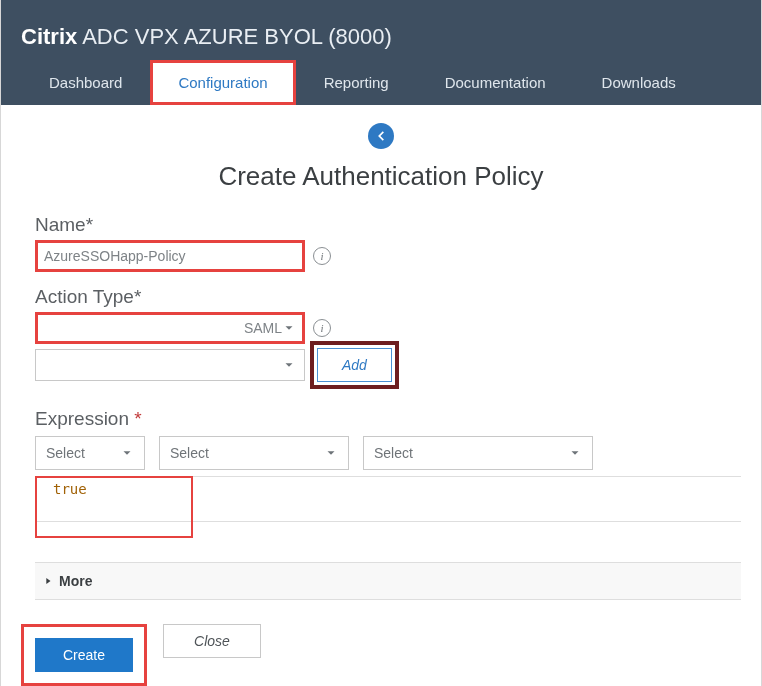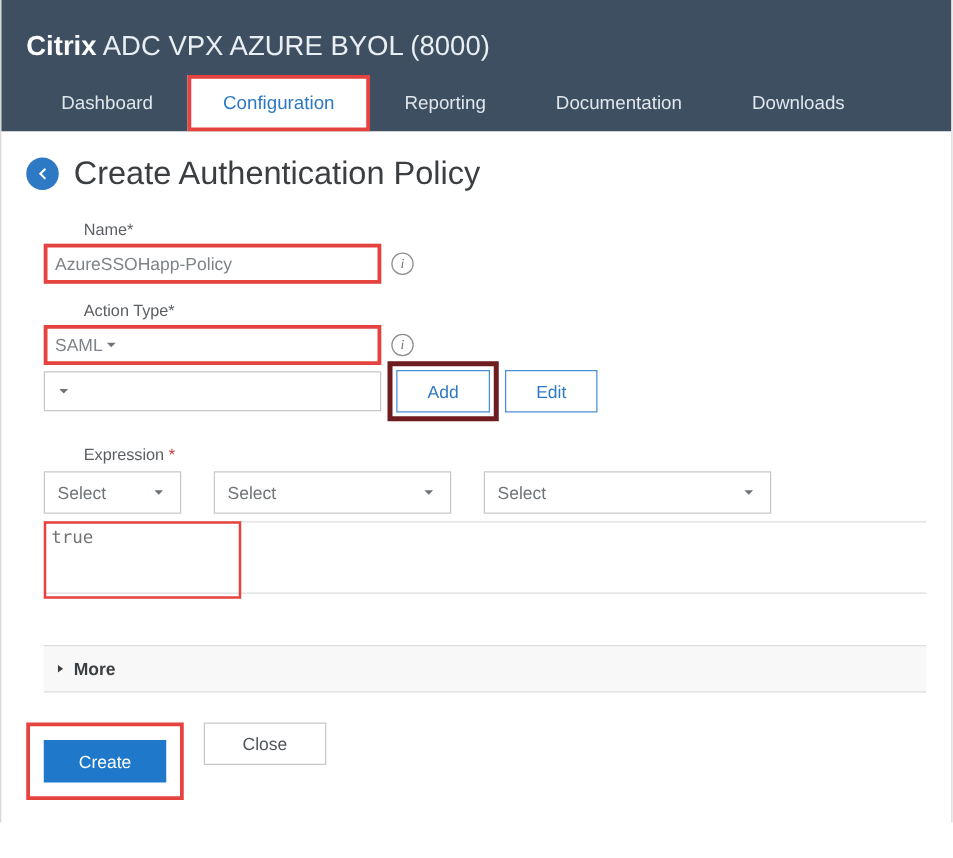--- a/index.html
+++ b/index.html
@@ -41,61 +41,61 @@
   .hot-dark-border { outline: 4px solid #6d1d1f; outline-offset: -1px; }
 
   .page {
     padding: 18px 20px 10px 20px;
   }
   .title-row {
     display: flex;
     align-items: center;
     gap: 12px;
     margin-bottom: 22px;
+    flex-direction: column;
   }
   .back-circle {
     width: 26px; height: 26px;
     border-radius: 50%;
     background: #2e79c3;
     display: inline-flex;
     align-items: center;
     justify-content: center;
     cursor: pointer;
   }
   .back-circle svg { fill: #fff; }
   .page-title {
     font-size: 26px;
     font-weight: 400;
     color: #3b3f42;
   }
 
   .form-area { padding-left: 14px; }
 
   .field-label {
-    font-size: 13px;
+    font-size: 19px;
     color: #5b5f63;
     margin-bottom: 4px;
     margin-top: 14px;
-    margin-left: 32px;
   }
   .req-star { color: #c23b3b; }
 
   .input-row { display: flex; align-items: center; gap: 8px; }
 
   .text-input, .select-input {
     width: 270px;
     height: 32px;
     border: 1px solid #c8c8c8;
     padding: 0 8px;
     font-size: 14px;
     color: #7e8387;
     background: #fff;
     display: flex;
     align-items: center;
-    justify-content: flex-start;
+    justify-content: flex-end;
     cursor: pointer;
   }
   .text-input input {
     border: none;
     outline: none;
     width: 100%;
     font-size: 14px;
     color: #7e8387;
     background: transparent;
   }
@@ -116,35 +116,36 @@
   }
 
   .btn-outline {
     height: 34px;
     border: 1px solid #4a8fd3;
     background: #fff;
     color: #2e79c3;
     font-size: 14px;
     padding: 0 24px;
     cursor: pointer;
+    font-style: italic;
   }
   .btn-outline.grey { border-color: #c8c8c8; color: #4f5458; padding: 0 30px; }
   .btn-primary {
     height: 34px;
     border: none;
     background: #1f78c9;
     color: #fff;
     font-size: 14px;
     padding: 0 28px;
     cursor: pointer;
   }
 
   .expression-bar {
     display: flex;
-    gap: 26px;
+    gap: 14px;
     margin-top: 6px;
   }
   .expr-select {
     height: 34px;
     border: 1px solid #c8c8c8;
     background: #fff;
     display: flex;
     align-items: center;
     justify-content: space-between;
     padding: 0 10px;
@@ -153,28 +154,28 @@
     cursor: pointer;
   }
   .expr-select.w1 { width: 110px; }
   .expr-select.w2 { width: 190px; }
   .expr-select.w3 { width: 230px; }
 
   .expr-textarea-wrap { margin-top: 6px; }
   .expr-textarea {
     width: 720px;
     max-width: 100%;
-    height: 58px;
+    height: 46px;
     border-top: 1px solid #dedede;
     border-bottom: 1px solid #dedede;
     border-left: none;
     border-right: none;
-    padding: 4px 6px;
-    font-size: 14px;
-    color: #737373;
+    padding: 4px 18px;
+    font-size: 14px;
+    color: #a16207;
     resize: none;
     outline: none;
   }
   .expr-red-frame {
     position: relative;
   }
   .expr-red-frame::after {
     content: "";
     position: absolute;
     left: 0px; top: 0px;
@@ -260,21 +261,20 @@
         <span></span>
         <span class="chev">
             <svg width="14" height="14" viewBox="0 0 24 24">
               <path d="M6 9l6 6 6-6z"></path>
             </svg>
           </span>
       </div>
       <span class="hot-dark-border" style="padding:4px;">
         <button class="btn-outline">Add</button>
       </span>
-      <button class="btn-outline">Edit</button>
     </div>
 
     <div class="field-label" style="margin-top:22px;">
       <span>Expression</span> <span class="req-star">*</span>
     </div>
     <div class="expression-bar">
       <div class="expr-select w1">
         <span>Select</span>
         <span class="chev">
             <svg width="14" height="14" viewBox="0 0 24 24">

